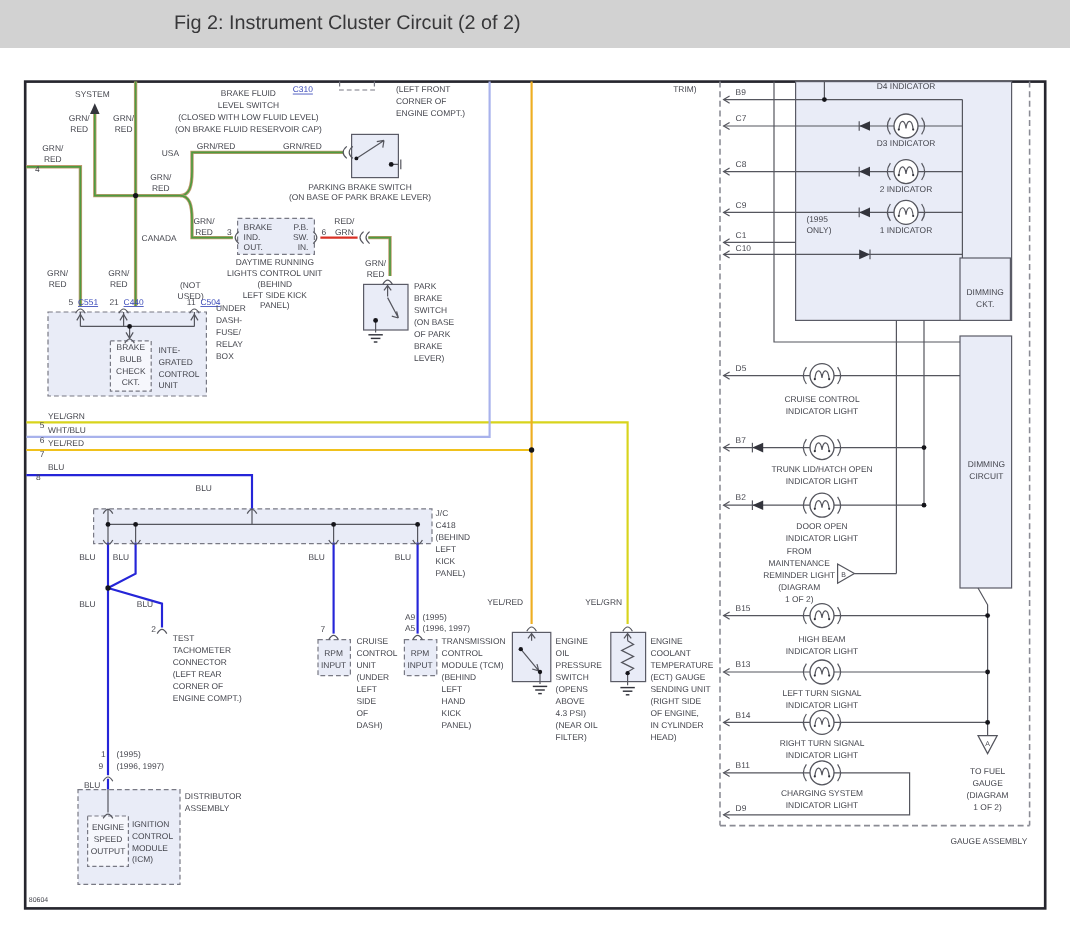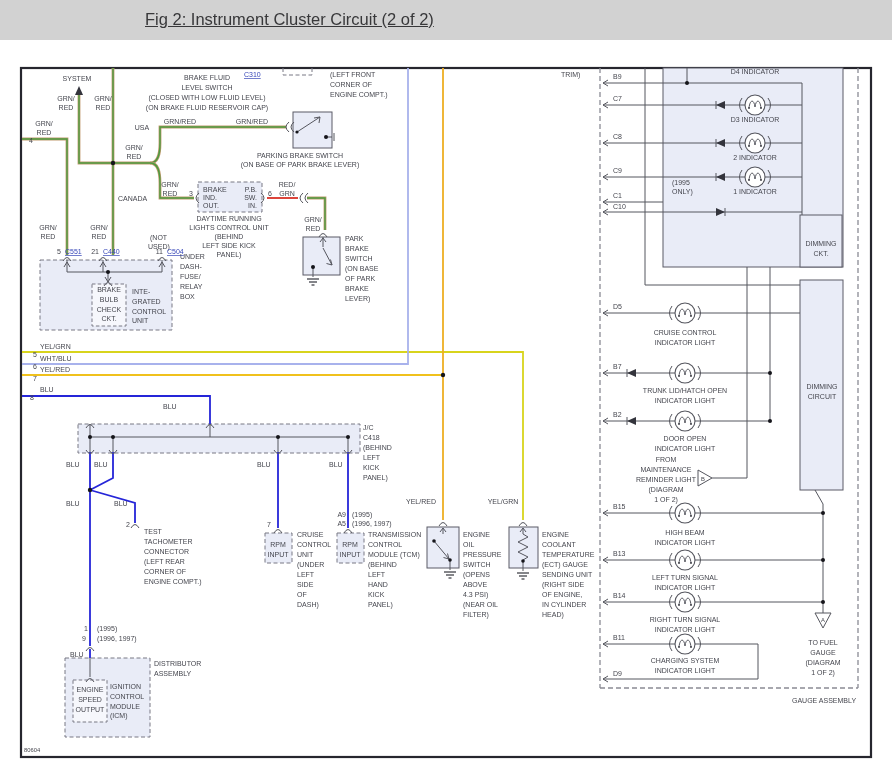--- a/index.html
+++ b/index.html
@@ -1,19 +1,19 @@
 <!DOCTYPE html>
 <html><head>
 <meta charset="utf-8">
 <style>
   html,body{margin:0;padding:0;}
   body{width:892px;height:774px;position:relative;background:#fff;overflow:hidden;
        font-family:"Liberation Sans",sans-serif;}
   .header{position:absolute;top:0;left:0;width:892px;height:40px;background:#d2d2d2;}
-  .header span{position:absolute;left:145px;top:10px;font-size:16.5px;color:#38383a;text-decoration:underline;}
+  .header span{position:absolute;left:145px;top:10px;font-size:16.5px;color:#38383a;}
   svg{position:absolute;top:0;left:0;}
   .txt{font-family:"Liberation Sans",sans-serif;font-size:7px;fill:#45464e;}
   .blue{fill:#3747b8;text-decoration:underline;}
   .sm{font-size:5.8px;}
   .gw{stroke:#55565e;stroke-width:1;fill:none;}
   .tan{stroke:#c09a6e;stroke-width:2.8;fill:none;}
   .grn{stroke:#4e9b40;stroke-width:1.4;fill:none;}
   .red{stroke:#d93025;stroke-width:1.8;fill:none;}
   .yg{stroke:#d8d41c;stroke-width:1.8;fill:none;}
   .yr{stroke:#f0c11c;stroke-width:1.8;fill:none;}

